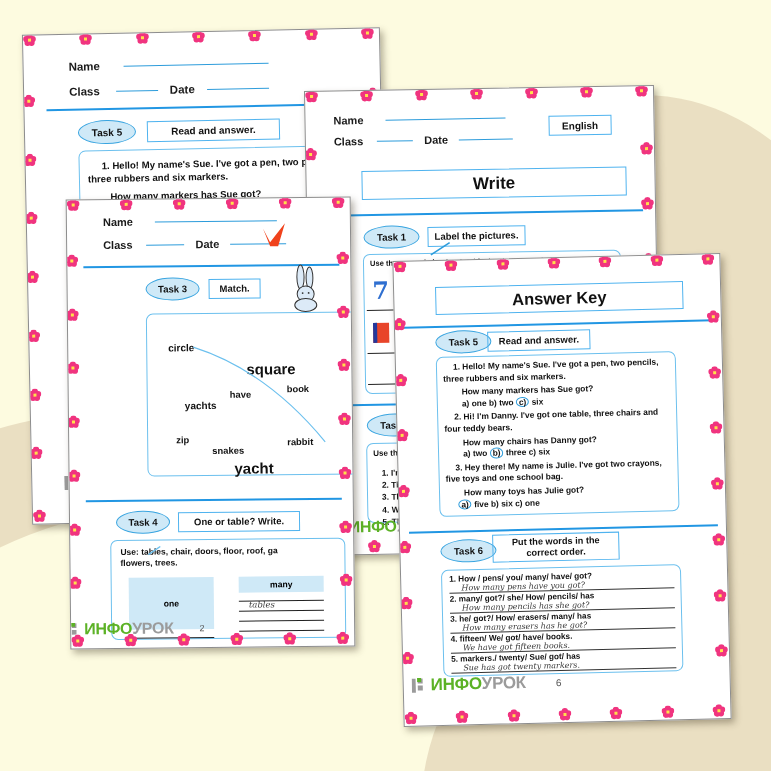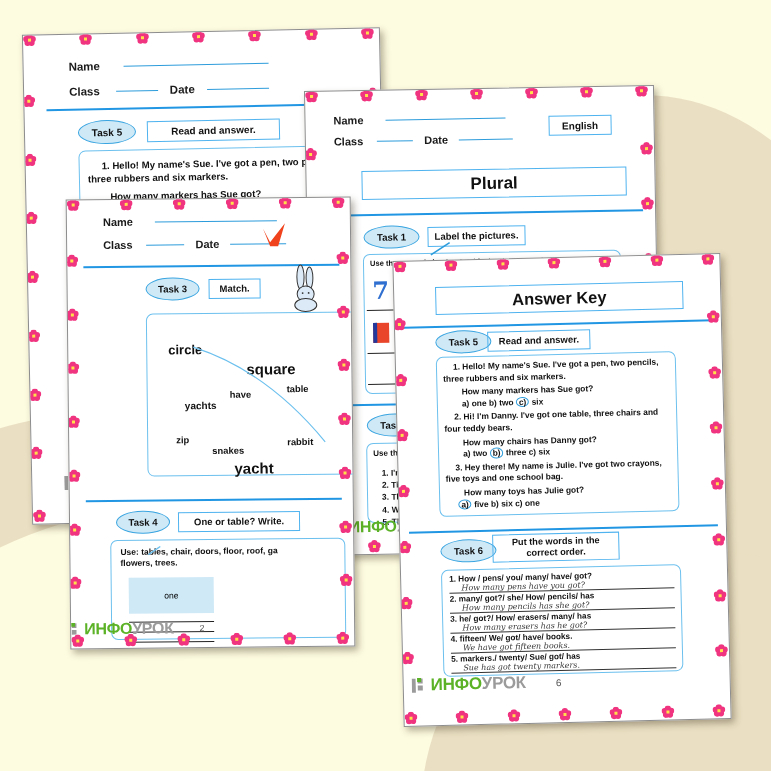--- a/index.html
+++ b/index.html
@@ -486,21 +486,21 @@
         <span class="hdr-label">Class</span>
         <span class="rule" style="width:36px; margin-left:14px; display:inline-block;"></span>
         <span class="hdr-label" style="margin-left:11px;">Date</span>
         <span class="rule" style="width:54px; margin-left:11px; display:inline-block;"></span>
       </div>
       <div class="title-box" style="position:absolute; left:243px; top:28px; width:63px; height:20px; font-size:10px;">
         <span>English</span>
       </div>
 
       <div class="title-box" style="position:absolute; left:55px; top:80px; width:265px; height:29px; font-size:17px;">
-        <span>Plural</span>
+        <span>Write</span>
       </div>
 
       <div class="divider" style="position:absolute; left:24px; top:123px; width:312px;"></div>
 
       <div class="task-pill" style="position:absolute; left:56px; top:135px; width:56px; height:23px; font-size:9.6px;">
         <span>Task 1</span>
       </div>
       <div class="task-inst" style="position:absolute; left:120px; top:137px; width:98px; height:20px; font-size:9.5px;">
         <span>Label the pictures.</span>
       </div>
@@ -894,24 +894,24 @@
           <ellipse cx="20" cy="14" rx="3.4" ry="11" fill="#dceaf7" stroke="#333" stroke-width="1"></ellipse>
           <ellipse cx="16" cy="30" rx="8.5" ry="8" fill="#dceaf7" stroke="#333" stroke-width="1"></ellipse>
           <ellipse cx="16" cy="41" rx="11" ry="6.5" fill="#dceaf7" stroke="#333" stroke-width="1"></ellipse>
           <circle cx="13" cy="29" r="0.9" fill="#333"></circle>
           <circle cx="19" cy="29" r="0.9" fill="#333"></circle>
         </svg>
       </div>
 
       <div class="content-box" style="position:absolute; left:78px; top:114px; width:215px; height:163px;"></div>
 
-      <div class="body-text" style="position:absolute; left:100px; top:143px; font-size:13px;">circle</div>
+      <div class="body-text" style="position:absolute; left:100px; top:143px; font-size:10px;">circle</div>
       <div class="body-text" style="position:absolute; left:178px; top:162px; font-size:15px;">square</div>
       <div class="body-text" style="position:absolute; left:161px; top:190px; font-size:9.4px;">have</div>
-      <div class="body-text" style="position:absolute; left:218px; top:185px; font-size:9.4px;">table</div>
+      <div class="body-text" style="position:absolute; left:218px; top:185px; font-size:9.4px;">book</div>
       <div class="body-text" style="position:absolute; left:116px; top:201px; font-size:10px;">yachts</div>
       <div class="body-text" style="position:absolute; left:107px; top:235px; font-size:9.4px;">zip</div>
       <div class="body-text" style="position:absolute; left:143px; top:246px; font-size:9.4px;">snakes</div>
       <div class="body-text" style="position:absolute; left:218px; top:238px; font-size:9.4px;">rabbit</div>
       <div class="body-text" style="position:absolute; left:165px; top:261px; font-size:15px;">yacht</div>
       <div style="position:absolute; left:78px; top:114px; width:215px; height:163px; pointer-events:none;">
         <svg width="215" height="163" viewBox="0 0 215 163">
           <path d="M47 34 Q120 58 178 130" stroke="#6cc0ee" stroke-width="1.2" fill="none"></path>
         </svg>
       </div>
@@ -930,22 +930,32 @@
         <div>Use: tables, chair, doors, floor, roof, ga</div>
         <div>flowers, trees.</div>
       </div>
       <div style="position:absolute; left:77px; top:342px; width:14px; height:10px;">
         <svg width="14" height="10" viewBox="0 0 14 10">
             <path d="M1 9 L13 1" stroke="#6cc0ee" stroke-width="1.4" fill="none"></path>
           </svg>
       </div>
 
       <div style="position:absolute; left:58px; top:378px; width:85px;">
-        <div style="background:#cfe9f7; text-align:center; font-weight:normal; font-size:8.6px; padding:13px 0;">one</div>
+        <div style="background:#cfe9f7; text-align:center; font-weight:bold; font-size:8.6px; padding:21px 0;">one</div>
         <div class="rule-dark" style="margin-top:8px;"></div>
+        <div class="rule-dark" style="margin-top:9px;"></div>
+        <div class="rule-dark" style="margin-top:9px;"></div>
+        <div class="rule-dark" style="margin-top:9px;"></div>
+      </div>
+      <div style="position:absolute; left:168px; top:378px; width:85px;">
+        <div style="background:#cfe9f7; text-align:center; font-weight:bold; font-size:8.6px; padding:3px 0;">many</div>
+        <div style="position:relative;">
+          <span class="hand" style="position:absolute; left:10px; top:-1px; font-size:8.5px;">tables</span>
+          <div class="rule-dark" style="margin-top:8px;"></div>
+        </div>
         <div class="rule-dark" style="margin-top:9px;"></div>
         <div class="rule-dark" style="margin-top:9px;"></div>
         <div class="rule-dark" style="margin-top:9px;"></div>
       </div>
 
       <div class="logo" style="position:absolute; left:-5px; bottom:10px; align-items:center;">
         <span class="logo-mark" style="display:inline-block; width:15px; height:15px; margin-right:3px;">
           <svg viewBox="0 0 16 16" width="15" height="15">
             <rect x="0" y="1" width="4" height="14" fill="#9b9b9b"></rect>
             <rect x="6" y="1" width="5" height="5" fill="#9b9b9b"></rect>

